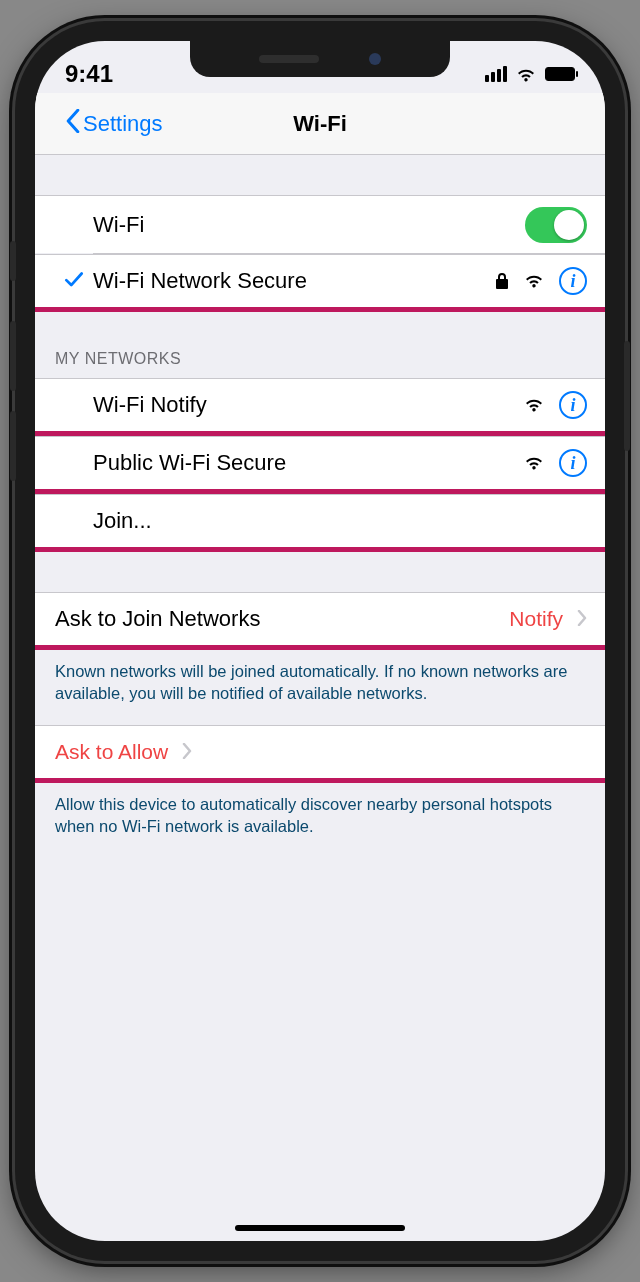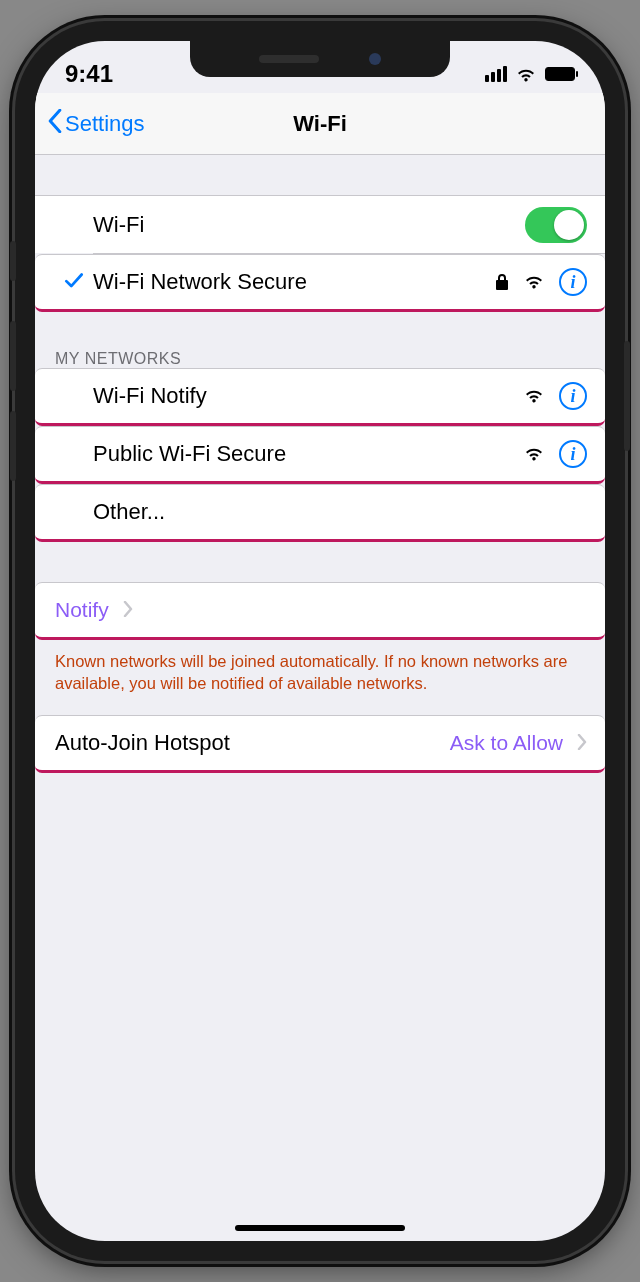--- a/index.html
+++ b/index.html
@@ -71,72 +71,72 @@
   .battery-fill { width:100%; height:100%; background:#000; border-radius:1px; }
 
   .navbar {
     height: 62px;
     background: #f7f7f7;
     border-bottom: 1px solid #c8c7cc;
     display:flex; align-items:center; justify-content:center;
     position:relative;
   }
   .navbar .back {
-    position:absolute; left:12px;
+    position:absolute; left:30px;
     display:flex; align-items:center;
     color:#007aff; font-size:22px;
   }
   .navbar .back svg { margin-right:2px; }
   .navbar .title { font-weight:600; font-size:22px; }
 
   .content { height: calc(100% - 114px); overflow:hidden; }
 
   .group-spacer { height: 40px; }
   .group-header {
-    padding: 38px 20px 0;
+    padding: 38px 20px 10px;
     font-size: 16px;
     color: #6d6d72;
     text-transform: uppercase;
     letter-spacing: 0.5px;
   }
   .cell {
     background:#fff;
     min-height: 58px;
     display:flex; align-items:center;
     padding: 0 18px 0 20px;
     border-top:1px solid #c8c7cc;
     position:relative;
   }
-  .cell.last { border-bottom:3px solid #be185d;border-radius:7px; }
+  .cell.last { border-bottom:5px solid #be185d; }
   .cell .left-slot { width:38px; display:flex; justify-content:center; }
   .cell.no-left .left-slot { width:0; }
   .cell .label { flex:1; font-size:22px; }
   .cell .accessories { display:flex; align-items:center; gap:14px; }
   .switch {
     width:62px; height:36px; border-radius:18px; background:#34c759;
     position:relative;
   }
   .switch .knob {
     position:absolute; right:3px; top:3px;
     width:30px; height:30px; border-radius:50%;
     background:#fff; box-shadow:0 1px 3px rgba(0,0,0,0.3);
   }
   .check { color:#007aff; }
   .info-circle {
     width:28px; height:28px; border:2px solid #007aff; border-radius:50%;
     display:flex; align-items:center; justify-content:center;
     color:#007aff; font-style:italic; font-family:Georgia,serif;
     font-size:18px; font-weight:600;
   }
-  .value-text { color:#8b5cf6; font-size:21px; }
+  .value-text { color:#ef4444; font-size:21px; }
   .chev { color:#c7c7cc; }
   .footer-text {
     padding: 10px 20px 20px;
     font-size: 16.5px;
-    color:#c2410c;
+    color:#0c4a6e;
     line-height:1.35;
   }
   .hr-inset {
     border:none; border-top:1px solid #c8c7cc;
     margin-left: 58px;
   }
   .home-indicator {
     position:absolute; bottom:10px; left:50%;
     transform:translateX(-50%);
     width:170px; height:6px; background:#000;
@@ -250,48 +250,49 @@
             <svg width="22" height="16" viewBox="0 0 22 16">
                 <path d="M11 15.5c.9 0 1.7-.8 1.7-1.7S11.9 12 11 12s-1.7.8-1.7 1.7.8 1.8 1.7 1.8zM6.3 10.3l1.5 1.5C8.7 10.9 9.8 10.4 11 10.4s2.3.5 3.2 1.4l1.5-1.5C14.4 9 12.8 8.3 11 8.3S7.6 9 6.3 10.3zM3 7l1.5 1.5C6.2 6.8 8.5 5.8 11 5.8s4.8 1 6.5 2.7L19 7c-2.1-2.1-5-3.3-8-3.3S5.1 4.9 3 7z" fill="#000"></path>
               </svg>
           </span>
           <span class="info-circle">i</span>
         </div>
       </div>
 
       <div class="cell last">
         <div class="left-slot"></div>
-        <div class="label">Other...</div>
+        <div class="label">Join...</div>
       </div>
 
       <div class="group-spacer"></div>
 
       <div class="cell last no-left">
         <div class="left-slot"></div>
+        <div class="label">Ask to Join Networks</div>
         <div class="accessories">
           <span class="value-text">Notify</span>
           <span class="chev">
             <svg width="10" height="16" viewBox="0 0 10 16">
                 <path d="M2 1l6 7-6 7" stroke="#c7c7cc" stroke-width="2.5" fill="none" stroke-linecap="round" stroke-linejoin="round"></path>
               </svg>
           </span>
         </div>
       </div>
       <div class="footer-text">Known networks will be joined automatically. If no known networks are available, you will be notified of available networks.</div>
 
       <div class="cell last no-left">
         <div class="left-slot"></div>
-        <div class="label">Auto-Join Hotspot</div>
         <div class="accessories">
           <span class="value-text">Ask to Allow</span>
           <span class="chev">
             <svg width="10" height="16" viewBox="0 0 10 16">
                 <path d="M2 1l6 7-6 7" stroke="#c7c7cc" stroke-width="2.5" fill="none" stroke-linecap="round" stroke-linejoin="round"></path>
               </svg>
           </span>
         </div>
       </div>
+      <div class="footer-text">Allow this device to automatically discover nearby personal hotspots when no Wi-Fi network is available.</div>
 
     </div>
 
     <div class="home-indicator"></div>
   </div>
 </div>
 
 </body></html>

